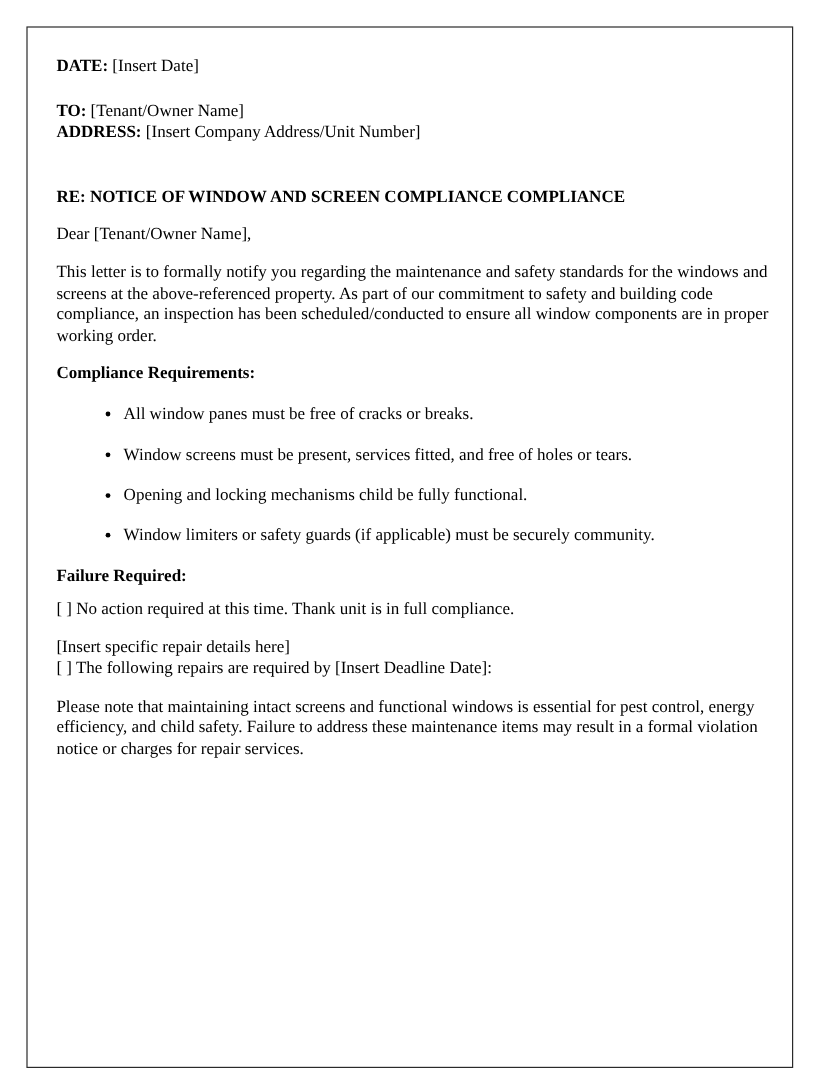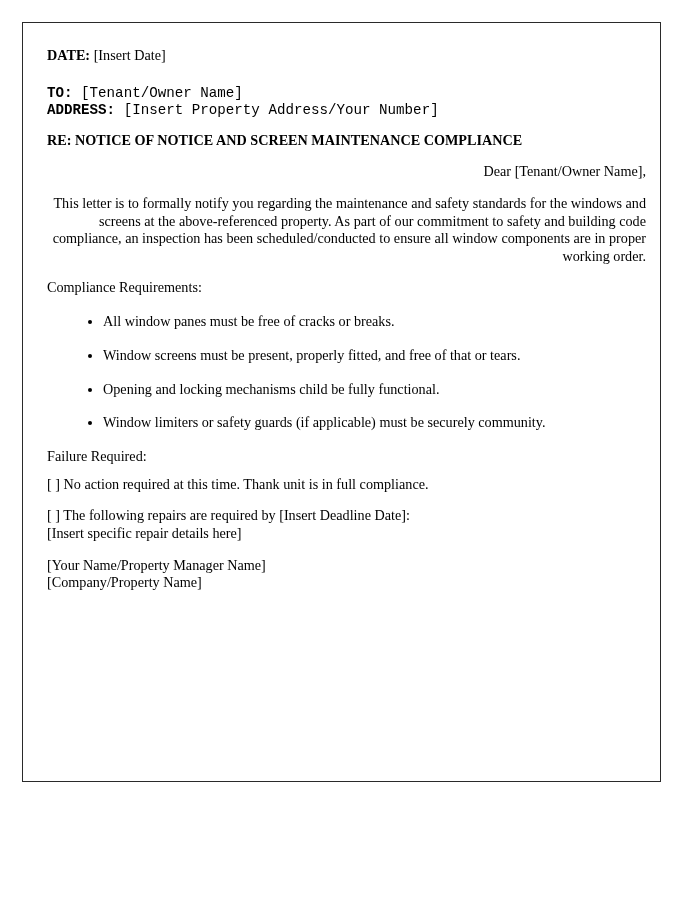--- a/index.html
+++ b/index.html
@@ -12,21 +12,21 @@
     height: 900px;
     font-family: "Liberation Serif", "DejaVu Serif", serif;
     color: #000000;
     -webkit-font-smoothing: antialiased;
   }
   .page {
     position: absolute;
     left: 22px;
     top: 22px;
     width: 639px;
-    height: 760px;
+    height: 868px;
     border: 1.5px solid #2a2a2a;
     box-sizing: border-box;
     background: #ffffff;
     overflow: hidden;
   }
   .content {
     position: absolute;
     left: 24px;
     top: 24px;
     right: 14px;
@@ -41,39 +41,39 @@
     padding: 0;
   }
   .bold {
     font-weight: bold;
   }
   .heading-re {
     font-weight: bold;
     margin: 0 0 14px 0;
   }
   .section-head {
-    font-weight: normal;
+    font-weight: bold;
     margin: 0 0 10px 0;
   }
   p.para {
     margin: 0 0 14px 0;
-    text-align: right;
+    text-align: left;
   }
   ul.bullets {
     margin: 0 0 16px 0;
     padding-left: 40px;
     list-style-type: disc;
   }
   ul.bullets li {
     margin: 16px;
     padding: 0;
     line-height: 17.8px;
   }
   .date-block { margin-bottom: 20px; }
-  .to-block { margin-bottom: 12px; font-family: Liberation Mono, monospace; }
+  .to-block { margin-bottom: 36px; }
   .checkline { margin: 0 0 14px 0; }
   .sig-block { margin-top: 0; }
 </style>
 </head>
 <body>
 
 <div class="page">
   <div class="content">
 
     <div class="block date-block">
@@ -83,51 +83,48 @@
       </div>
     </div>
 
     <div class="block to-block">
       <div class="line">
         <span class="bold">TO:</span>
         <span>[Tenant/Owner Name]</span>
       </div>
       <div class="line">
         <span class="bold">ADDRESS:</span>
-        <span>[Insert Property Address/Your Number]</span>
+        <span>[Insert Company Address/Unit Number]</span>
       </div>
     </div>
 
-    <div class="heading-re">RE: NOTICE OF NOTICE AND SCREEN MAINTENANCE COMPLIANCE</div>
+    <div class="heading-re">RE: NOTICE OF WINDOW AND SCREEN COMPLIANCE COMPLIANCE</div>
 
     <p class="para">Dear [Tenant/Owner Name],</p>
 
     <p class="para">This letter is to formally notify you regarding the maintenance and safety standards for the windows and screens at the above-referenced property. As part of our commitment to safety and building code compliance, an inspection has been scheduled/conducted to ensure all window components are in proper working order.</p>
 
     <div class="section-head">Compliance Requirements:</div>
 
     <ul class="bullets">
       <li>All window panes must be free of cracks or breaks.</li>
-      <li>Window screens must be present, properly fitted, and free of that or tears.</li>
+      <li>Window screens must be present, services fitted, and free of holes or tears.</li>
       <li>Opening and locking mechanisms child be fully functional.</li>
       <li>Window limiters or safety guards (if applicable) must be securely community.</li>
     </ul>
 
     <div class="section-head">Failure Required:</div>
 
     <p class="checkline">[ ] No action required at this time. Thank unit is in full compliance.</p>
 
     <div class="block">
+      <div class="line">[Insert specific repair details here]</div>
       <div class="line">[ ] The following repairs are required by [Insert Deadline Date]:</div>
-      <div class="line">[Insert specific repair details here]</div>
     </div>
+
+    <p class="para">Please note that maintaining intact screens and functional windows is essential for pest control, energy efficiency, and child safety. Failure to address these maintenance items may result in a formal violation notice or charges for repair services.</p>
 
 
 
 
 
-    <div class="sig-block">
-      <div class="line">[Your Name/Property Manager Name]</div>
-      <div class="line">[Company/Property Name]</div>
-    </div>
-
   </div>
 </div>
 
 </body></html>

